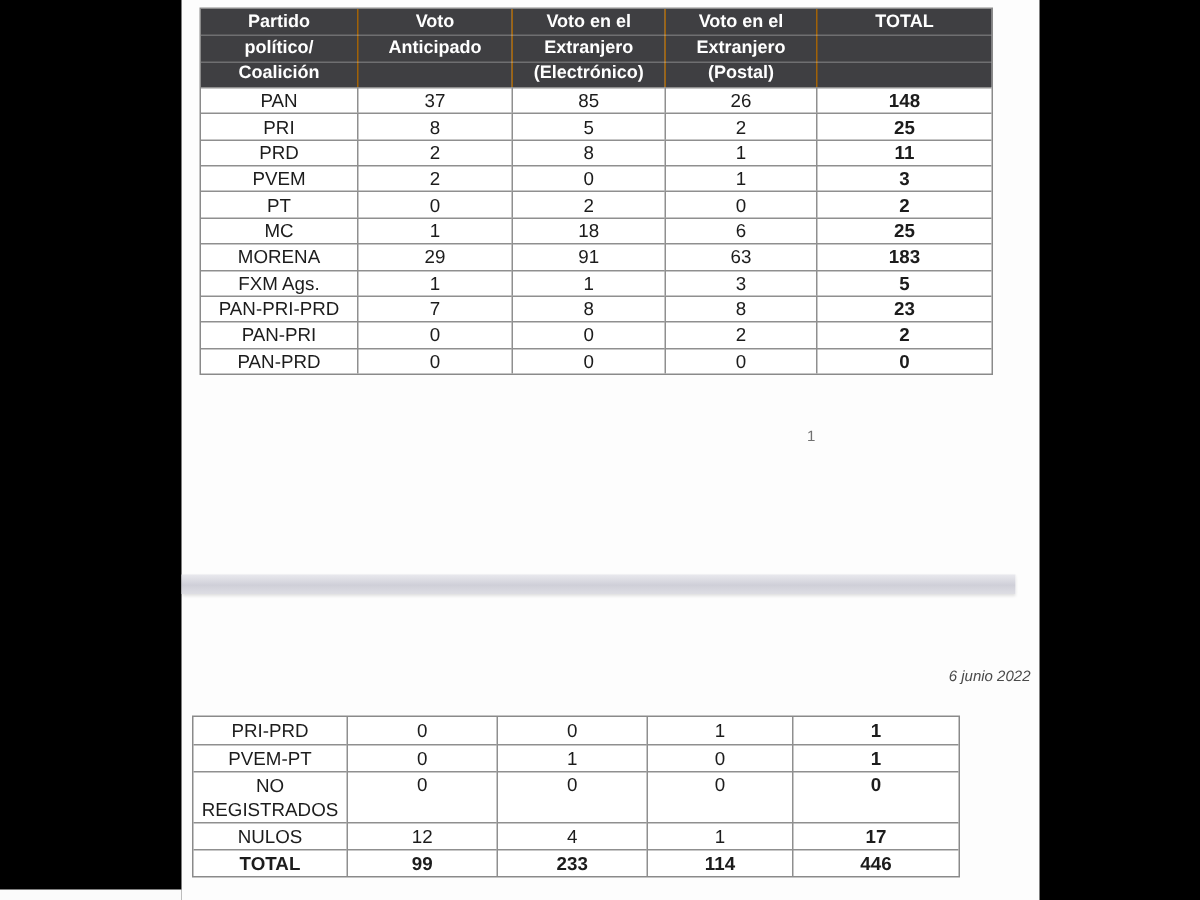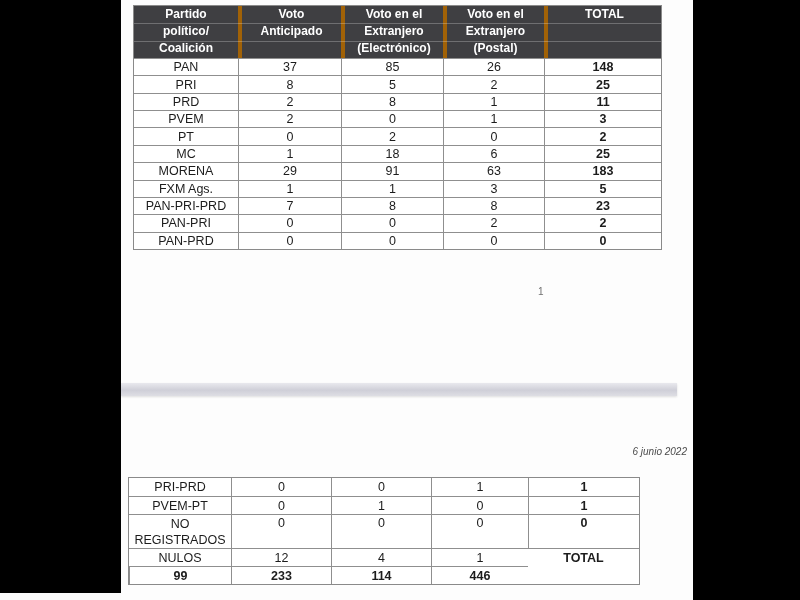--- a/index.html
+++ b/index.html
@@ -11,21 +11,21 @@
             background:linear-gradient(#e9e9ee,#cfcfd8 55%,#dedee4);
             box-shadow:0 1px 2px rgba(0,0,0,.12);}
   .tbl{position:absolute;display:grid;border:1px solid #8a8a8a;background:#fff;
        box-sizing:border-box;}
   .c{border-left:1px solid #8f8f8f;border-top:1px solid #8f8f8f;display:flex;
      align-items:center;justify-content:center;font-size:12.5px;color:#1c1c1c;
      overflow:hidden;white-space:nowrap;}
   .fc{border-left:none;}
   .hc{background:#3f3f42;color:#fff;font-weight:bold;font-size:12px;line-height:17px;
       flex-direction:column;justify-content:flex-start;border-top:none;
-      border-left:4px solid #a16207;}
+      border-left:1px solid #a16207;}
   .hc.fc{border-left:none;}
   .hline{position:absolute;left:0;right:0;height:1px;background:rgba(255,255,255,.25);
          pointer-events:none;}
   .tot{font-weight:bold;}
   .boldrow{font-weight:bold;}
   .tall-lab{flex-direction:column;line-height:16px;}
   .top-align{align-items:flex-start;padding-top:1px;}
   .pgnum{position:absolute;left:538px;top:286px;font-size:10px;color:#707070;}
   .dateline{position:absolute;right:6px;top:446px;font-size:10px;font-style:italic;
             color:#4a4a4a;}
@@ -142,20 +142,21 @@
           <div>REGISTRADOS</div>
         </div>
         <div class="c  top-align">0</div>
         <div class="c  top-align">0</div>
         <div class="c  top-align">0</div>
         <div class="c tot top-align">0</div>
         <div class="c fc">NULOS</div>
         <div class="c ">12</div>
         <div class="c ">4</div>
         <div class="c ">1</div>
+        <div class="c tot">17</div>
         <div class="c fc boldrow">TOTAL</div>
         <div class="c  boldrow">99</div>
         <div class="c  boldrow">233</div>
         <div class="c  boldrow">114</div>
         <div class="c tot boldrow">446</div>
       </div>
 
   </div>
 
   <div class="pgnum">1</div>

